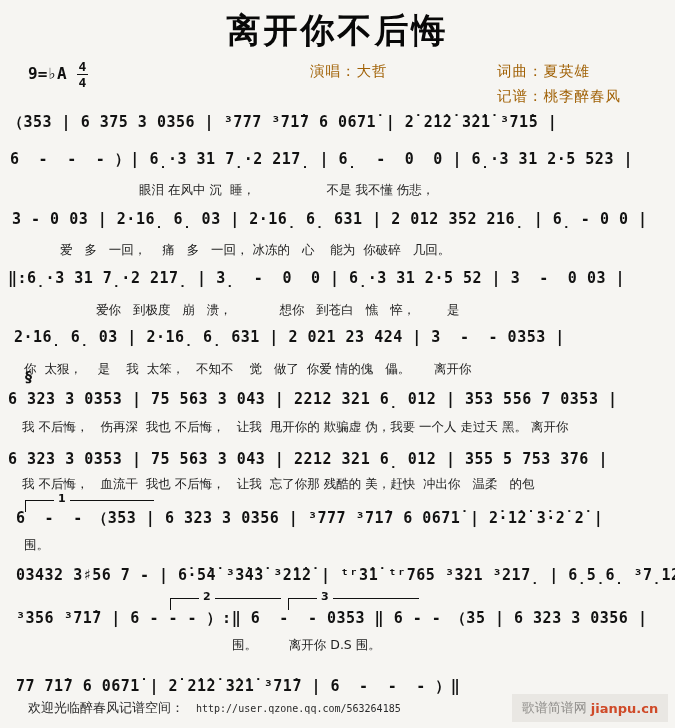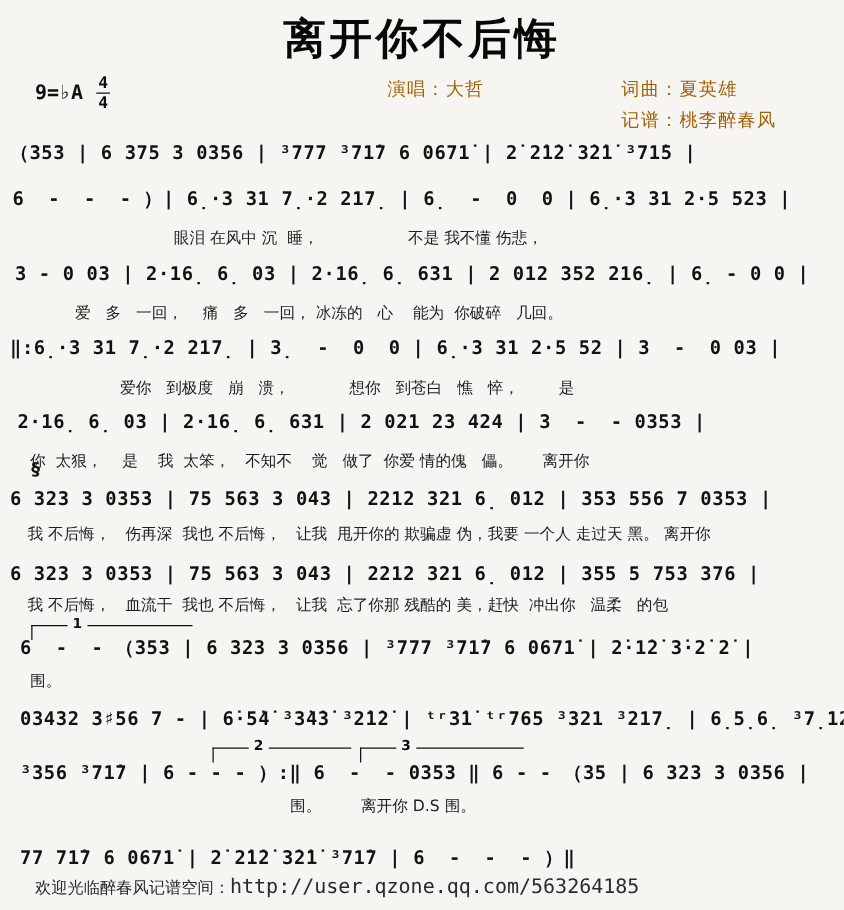--- a/index.html
+++ b/index.html
@@ -33,21 +33,21 @@
   .ly{
     position:absolute;white-space:pre;font-size:12.5px;line-height:16px;color:#1c1c1c;
   }
   .segno{position:absolute;top:368px;left:25px;font-size:14px;font-weight:bold;color:#121212;}
   .ending{position:absolute;height:11px;border-top:1.6px solid #111;border-left:1.6px solid #111;}
   .ending .lbl{
     position:absolute;top:-9px;left:28px;background:#f6f5f2;padding:0 4px;
     font-size:11px;font-weight:bold;color:#111;
   }
   .footer{position:absolute;top:699px;left:28px;font-size:13px;color:#2a2a2a;white-space:pre;}
-  .footer .url{font-family:"DejaVu Sans Mono",monospace;font-size:16px;color:#2a2a2a;}
+  .footer .url{font-family:"DejaVu Sans Mono",monospace;font-size:10px;color:#2a2a2a;margin-left:12px;}
   .watermark{
     position:absolute;top:694px;left:512px;width:156px;height:28px;
     background:#e9e7e3;display:flex;align-items:center;justify-content:center;
     font-size:13px;white-space:pre;
   }
   .watermark .site{color:#8f8d8a;}
   .watermark .domain{color:#cf4a28;font-weight:bold;margin-left:4px;}
 </style>
 </head>
 <body>
@@ -93,14 +93,18 @@
   <div class="ending" style="top:598px;left:288px;width:130px;">
     <span class="lbl">3</span>
   </div>
   <div class="n" style="top:608px;left:16px;">³356 ³71̇7 | 6 - - - ）:‖ 6  -  - 0353 ‖ 6 - - （35 | 6 323 3 0356 |</div>
   <div class="ly" style="top:637px;left:232px;">围。        离开你 D.S 围。</div>
 
   <div class="n" style="top:661px;left:16px;margin-top:15px;">77 71̇7 6 0671̇ | 2̇ 2̇1̇2̇ 3̇2̇1̇ ³71̇7 | 6  -  -  - ）‖</div>
 
   <div class="footer"><span>欢迎光临醉春风记谱空间：</span><span class="url">http://user.qzone.qq.com/563264185</span></div>
 
+  <div class="watermark">
+    <span class="site">歌谱简谱网</span>
+    <span class="domain">jianpu.cn</span>
+  </div>
 
 </div>
 
 </body></html>

